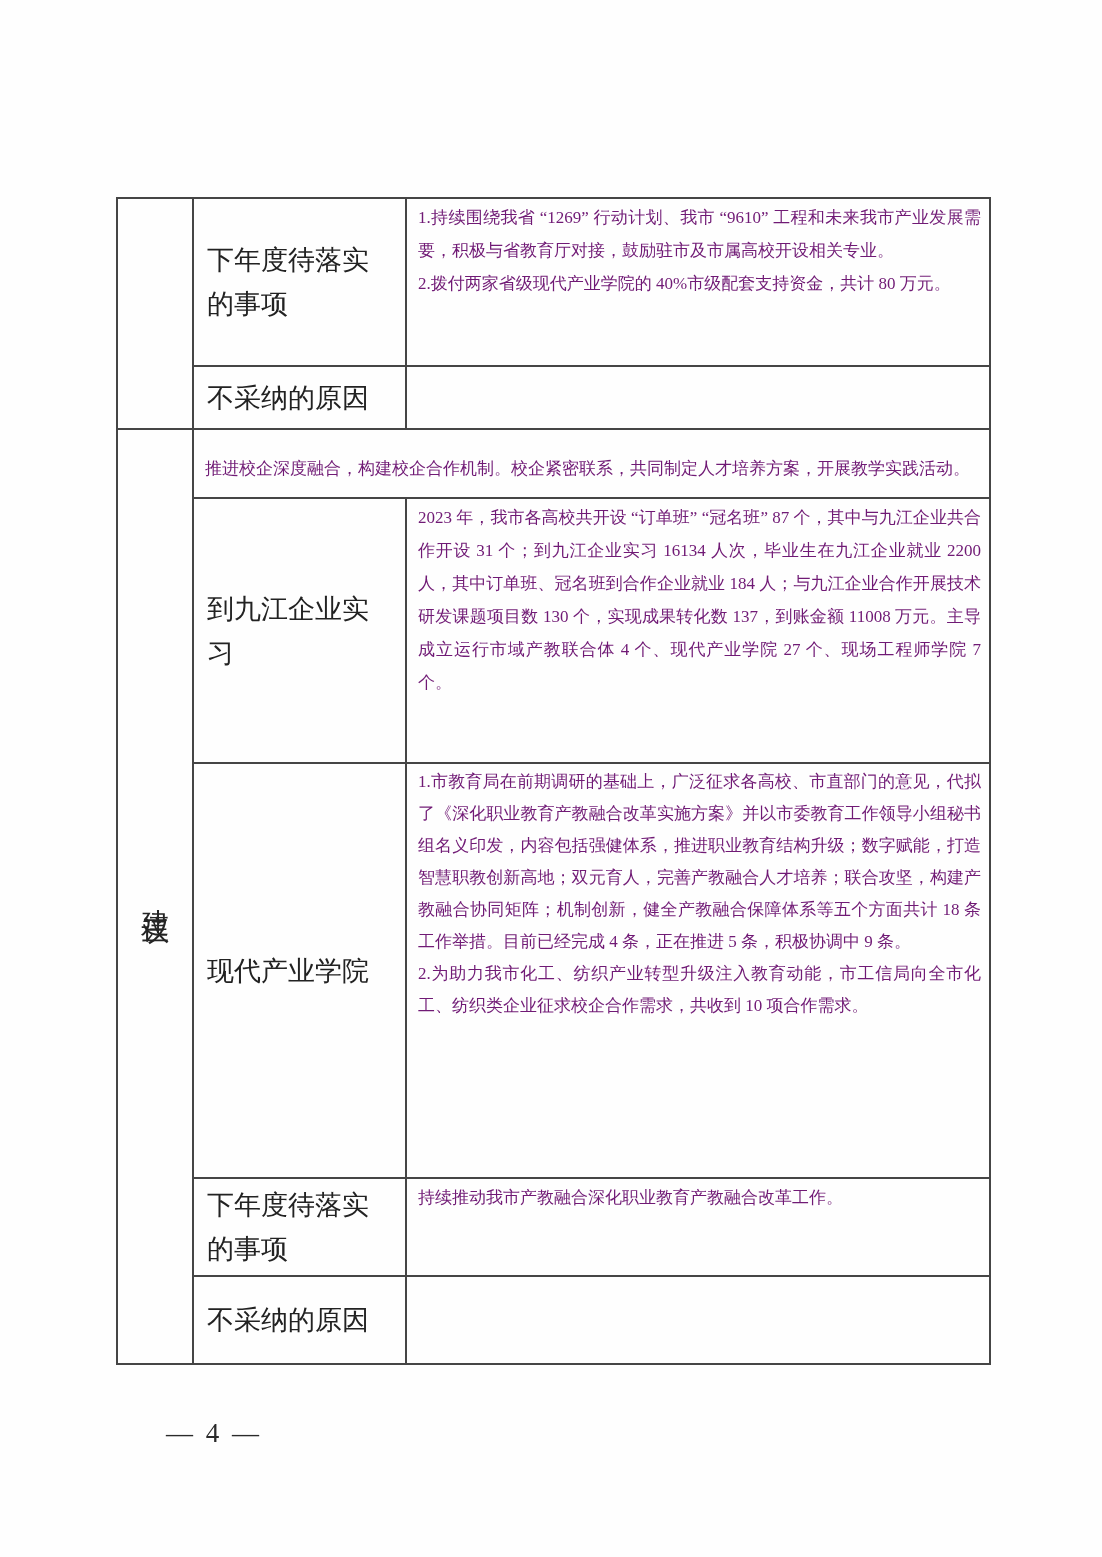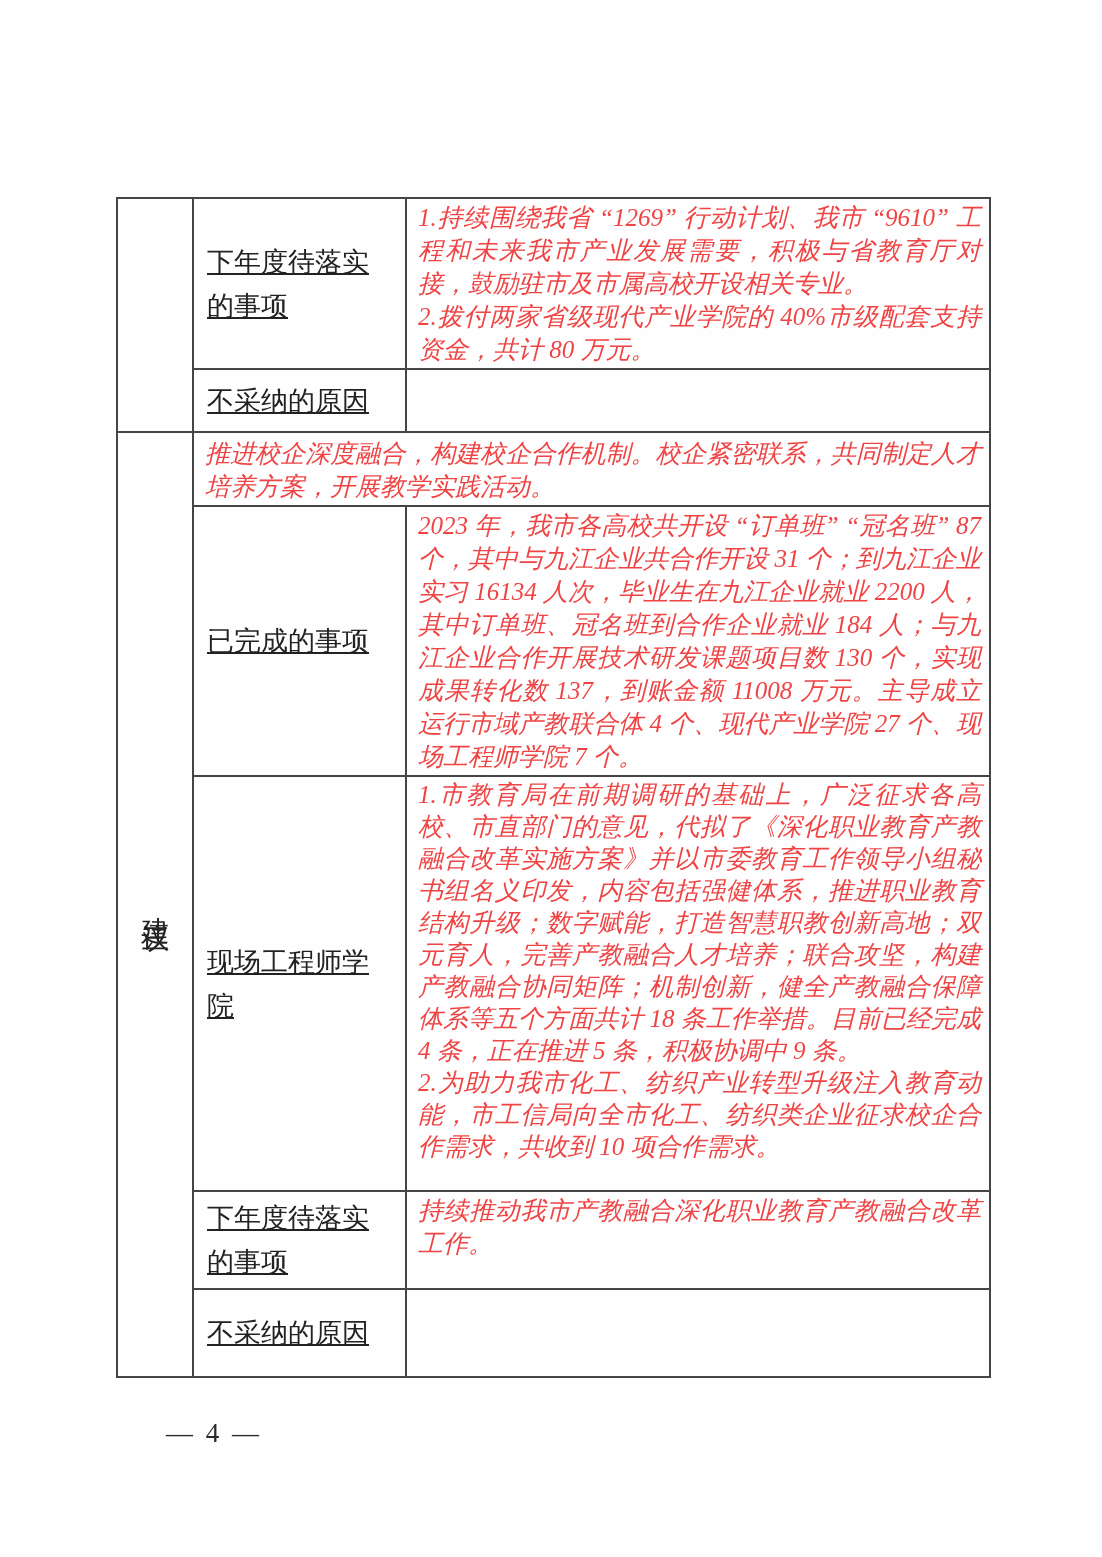--- a/index.html
+++ b/index.html
@@ -42,34 +42,32 @@
     letter-spacing: 6px;
     line-height: 1;
     color: #242424;
   }
   td.label-cell {
     vertical-align: middle;
     padding: 4px 16px 4px 13px;
     font-size: 27px;
     line-height: 44px;
     color: #222222;
-    text-decoration: underline;
   }
   td.content-cell {
     vertical-align: top;
     padding: 2px 8px 2px 11px;
-    font-size: 25px;
+    font-size: 17px;
     line-height: 33px;
-    color: #ef4444;
+    color: #701a75;
     white-space: pre-line;
     text-align: justify;
-    font-style: italic;
   }
   td.content-cell.tall { line-height: 32px; }
-  td.content-cell.summary { padding-top: 4px; margin-left: 44px; }
+  td.content-cell.summary { padding-top: 22px; margin-left: 44px; }
 
   tr.row-prev-next   { height: 168px; }
   tr.row-prev-reject { height: 63px; }
   tr.row-summary     { height: 69px; }
   tr.row-done        { height: 265px; }
   tr.row-pushed      { height: 415px; }
   tr.row-next        { height: 93px; }
   tr.row-reject      { height: 88px; }
 
   .page-number {
@@ -103,25 +101,25 @@
         <td class="content-cell"></td>
       </tr>
 
       <tr class="row-summary">
         <td class="section-cell" rowspan="5">
           <span class="vertical-label">建议三</span>
         </td>
         <td class="content-cell summary" colspan="2">推进校企深度融合，构建校企合作机制。校企紧密联系，共同制定人才培养方案，开展教学实践活动。</td>
       </tr>
       <tr class="row-done">
-        <td class="label-cell">已完成的事项</td>
+        <td class="label-cell">到九江企业实习</td>
         <td class="content-cell">2023 年，我市各高校共开设 “订单班” “冠名班” 87 个，其中与九江企业共合作开设 31 个；到九江企业实习 16134 人次，毕业生在九江企业就业 2200 人，其中订单班、冠名班到合作企业就业 184 人；与九江企业合作开展技术研发课题项目数 130 个，实现成果转化数 137，到账金额 11008 万元。主导成立运行市域产教联合体 4 个、现代产业学院 27 个、现场工程师学院 7 个。</td>
       </tr>
       <tr class="row-pushed">
-        <td class="label-cell">现场工程师学院</td>
+        <td class="label-cell">现代产业学院</td>
         <td class="content-cell tall">1.市教育局在前期调研的基础上，广泛征求各高校、市直部门的意见，代拟了《深化职业教育产教融合改革实施方案》并以市委教育工作领导小组秘书组名义印发，内容包括强健体系，推进职业教育结构升级；数字赋能，打造智慧职教创新高地；双元育人，完善产教融合人才培养；联合攻坚，构建产教融合协同矩阵；机制创新，健全产教融合保障体系等五个方面共计 18 条工作举措。目前已经完成 4 条，正在推进 5 条，积极协调中 9 条。
 2.为助力我市化工、纺织产业转型升级注入教育动能，市工信局向全市化工、纺织类企业征求校企合作需求，共收到 10 项合作需求。</td>
       </tr>
       <tr class="row-next">
         <td class="label-cell">下年度待落实的事项</td>
         <td class="content-cell">持续推动我市产教融合深化职业教育产教融合改革工作。</td>
       </tr>
       <tr class="row-reject">
         <td class="label-cell">不采纳的原因</td>
         <td class="content-cell"></td>

